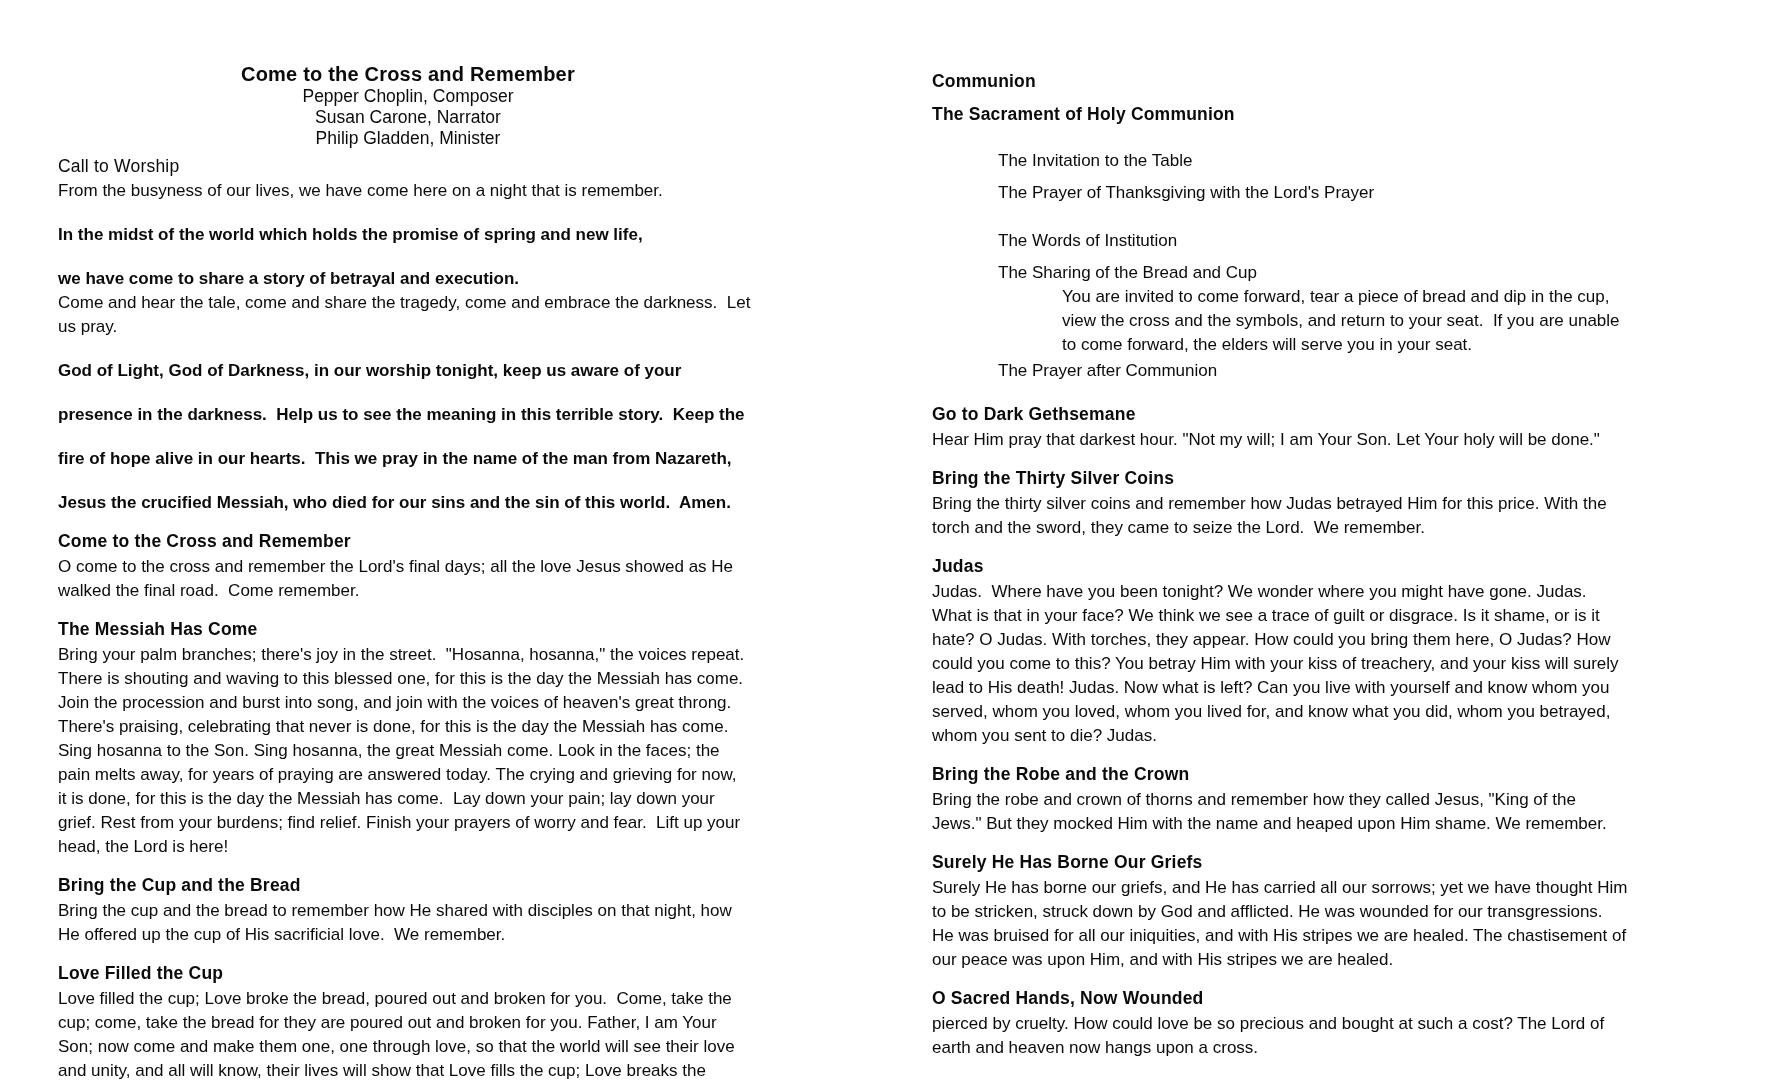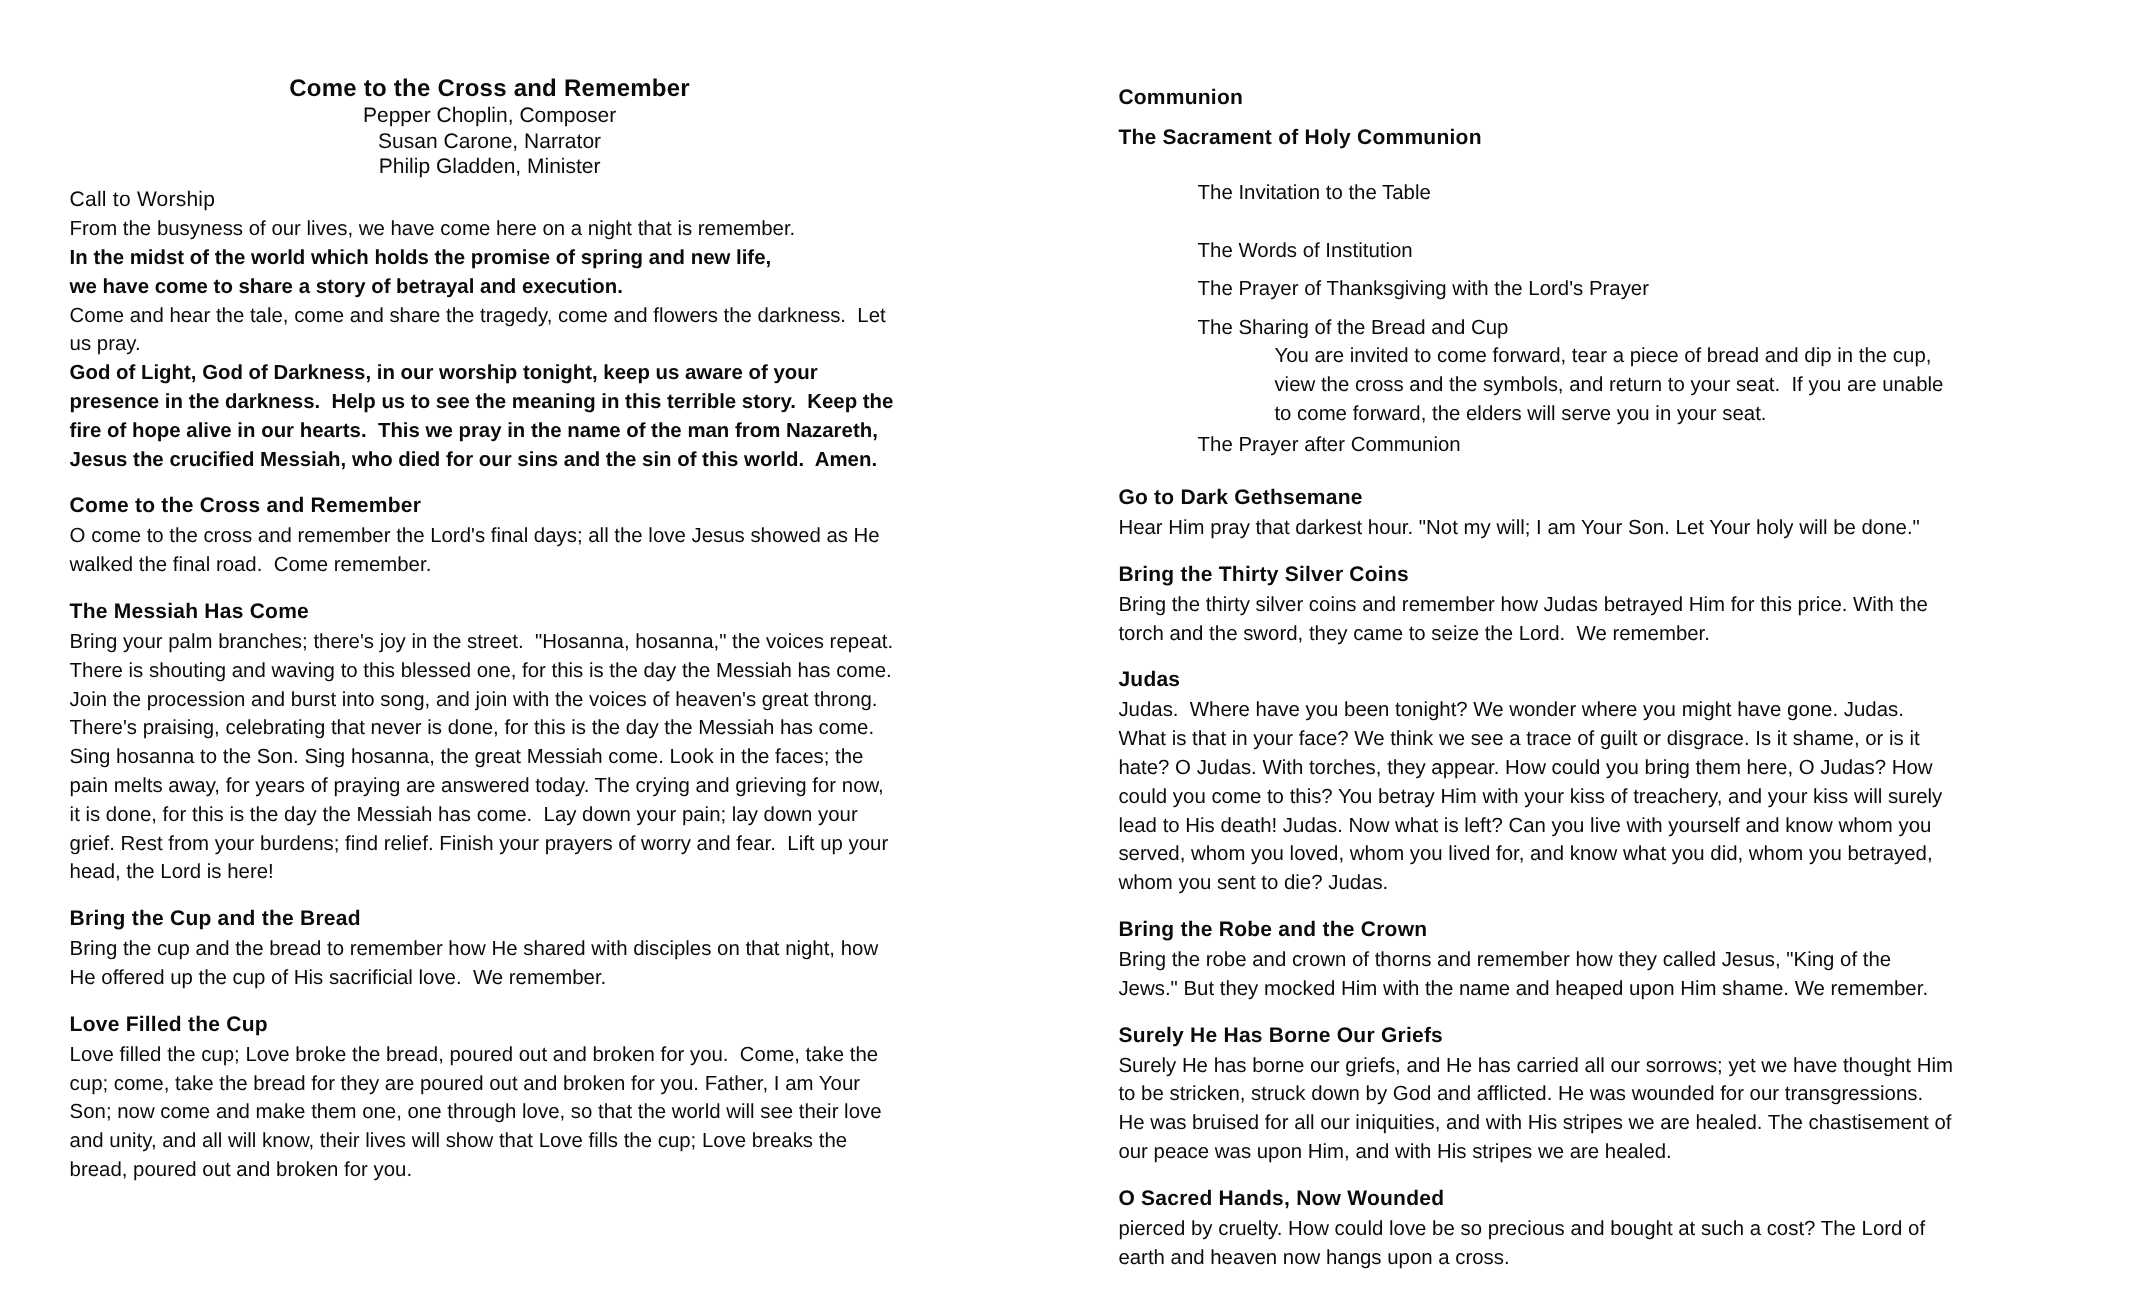--- a/index.html
+++ b/index.html
@@ -13,21 +13,21 @@
   }
   .col { position:absolute; }
   .col-left  { left:58px;  top:62px;  width:830px; }
   .col-right { left:932px; top:70px;  width:840px; }
 
   .title-block { width:700px; text-align:center; }
   .title { font-size:20px; font-weight:bold; line-height:24px; letter-spacing:0.2px; }
   .credit { font-size:17.5px; line-height:21px; }
 
   .line { white-space:pre; font-size:17px; line-height:24px; }
-  .bold .line { font-weight:bold; }
+  .bold .line { font-weight:bold;margin-top:20px; }
 
   .h {
     font-size:17.5px;
     font-weight:bold;
     line-height:22px;
     margin-top:15px;
     margin-bottom:3px;
     letter-spacing:0.2px;
   }
   .h.plain { font-weight:normal; margin-top:6px; margin-bottom:2px; font-size:17.5px; }
@@ -55,21 +55,21 @@
 
   <div class="h plain">Call to Worship</div>
   <div>
       <div class="line">From the busyness of our lives, we have come here on a night that is remember.</div>
     </div>
   <div class="bold">
       <div class="line">In the midst of the world which holds the promise of spring and new life,</div>
       <div class="line">we have come to share a story of betrayal and execution.</div>
     </div>
   <div>
-      <div class="line">Come and hear the tale, come and share the tragedy, come and flowers the darkness.  Let</div>
+      <div class="line">Come and hear the tale, come and share the tragedy, come and embrace the darkness.  Let</div>
       <div class="line">us pray.</div>
     </div>
   <div class="bold">
       <div class="line">God of Light, God of Darkness, in our worship tonight, keep us aware of your</div>
       <div class="line">presence in the darkness.  Help us to see the meaning in this terrible story.  Keep the</div>
       <div class="line">fire of hope alive in our hearts.  This we pray in the name of the man from Nazareth,</div>
       <div class="line">Jesus the crucified Messiah, who died for our sins and the sin of this world.  Amen.</div>
     </div>
 
   <section>
@@ -115,22 +115,22 @@
   </section>
 
 </div>
 
 <div class="col col-right">
 
   <div class="h top">Communion</div>
 
   <div class="h sacrament">The Sacrament of Holy Communion</div>
   <div class="line ind1">The Invitation to the Table</div>
+  <div class="line ind1 gap8">The Prayer of Thanksgiving with the Lord's Prayer</div>
   <div class="line ind1">The Words of Institution</div>
-  <div class="line ind1 gap8">The Prayer of Thanksgiving with the Lord's Prayer</div>
   <div class="line ind1 gap8">The Sharing of the Bread and Cup</div>
   <div class="ind2">
       <div class="line">You are invited to come forward, tear a piece of bread and dip in the cup,</div>
       <div class="line">view the cross and the symbols, and return to your seat.  If you are unable</div>
       <div class="line">to come forward, the elders will serve you in your seat.</div>
     </div>
   <div class="line ind1 gap2">The Prayer after Communion</div>
 
   <section class="sect-first">
     <div class="h">Go to Dark Gethsemane</div>

